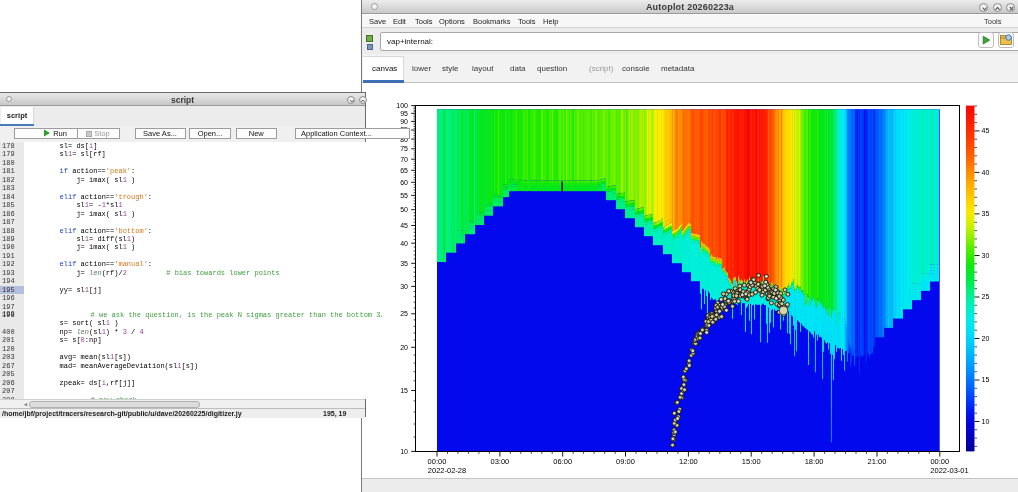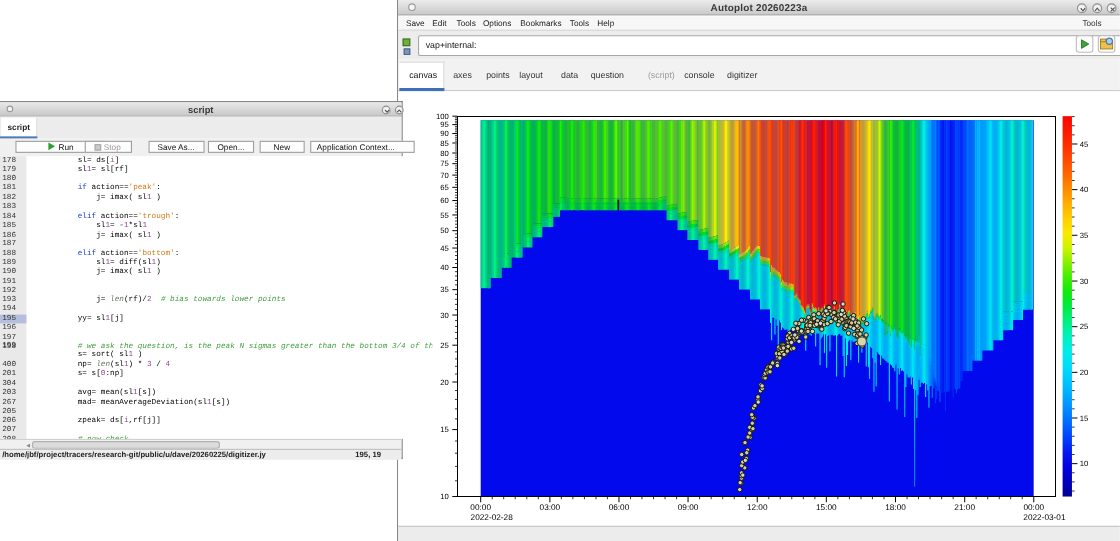--- a/index.html
+++ b/index.html
@@ -44,25 +44,25 @@
   border-right:1px solid #d8d8d8;font-size:7.5px;font-weight:bold;color:#222;
   text-align:center;line-height:17px;}
 #sc .tund{position:absolute;left:0;top:18px;width:34px;height:2px;background:#4a7ab8;}
 #sc .tools{position:absolute;left:0;top:33px;width:100%;height:16px;background:#f0f0f0;}
 .tbtn{position:absolute;top:2px;height:11px;background:#fdfdfd;border:1px solid #9d9d9d;
   font-size:7.5px;color:#111;text-align:center;line-height:10px;}
 #sc .gutter{position:absolute;left:0;top:49px;width:23.5px;height:257px;background:#e9e9e9;}
 .ln{position:absolute;left:2px;width:19px;height:8.45px;font-family:"Liberation Mono",monospace;
   font-size:7px;line-height:8.45px;color:#333;}
 .ln.cur{background:#b4bedf;left:0;padding-left:2px;width:23.5px;}
-#sc .codes{position:absolute;left:37px;top:49px;width:356px;height:257px;background:#fff;
+#sc .codes{position:absolute;left:26px;top:49px;width:356px;height:257px;background:#fff;
   overflow:hidden;}
 .cl{position:absolute;left:0;width:600px;height:8.45px;font-family:"Liberation Mono",monospace;
   font-size:7px;line-height:8.6px;color:#000;white-space:pre;}
-.kw{color:#1840c8;}.st{color:#d07818;}.co{color:#3f9f3f;font-style:italic;}
+.kw{color:#1840c8;}.st{color:#d07818;}.co{color:#3f9f3f;margin-left:31px;}
 .nu{color:#994499;}.bi{color:#607860;font-style:italic;}
 #sc .hscroll{position:absolute;left:0;top:306px;width:100%;height:9px;background:#f0f0f0;
   border-top:1px solid #d0d0d0;}
 #sc .harrow{position:absolute;left:22px;top:1.5px;width:7px;height:6px;color:#888;
   font-size:4.5px;line-height:6px;text-align:center;}
 #sc .hthumb{position:absolute;left:29px;top:1px;width:171px;height:6.5px;background:#dcdcdc;
   border:1px solid #b0b0b0;border-radius:3px;}
 #sc .status{position:absolute;left:0;top:315px;width:100%;height:9.5px;background:#ededed;
   border-top:1px solid #bdbdbd;font-size:7px;font-weight:bold;color:#222;}
 </style></head><body>
@@ -112,28 +112,28 @@
         <rect x="1.5" y="4" width="11" height="7.5" fill="#edc04e" stroke="#9a7a1e" stroke-width="0.8"></rect>
         <rect x="1.5" y="2.5" width="5" height="2.5" fill="#edc04e" stroke="#9a7a1e" stroke-width="0.8"></rect>
         <circle cx="9.5" cy="4.5" r="2.8" fill="#a8cdf0" stroke="#4a76a8" stroke-width="1"></circle>
       </svg>
     </div>
   </div>
   <div class="tabs">
     <div class="seltab"></div>
       <div class="selund"></div>
     <span style="left:10px;color:#111">canvas</span>
-    <span style="left:50px">axes</span>
-    <span style="left:80px">points</span>
+    <span style="left:50px">lower</span>
+    <span style="left:80px">style</span>
     <span style="left:110px">layout</span>
     <span style="left:148px">data</span>
     <span style="left:175px">question</span>
     <span style="left:227px;color:#9a9a9a">(script)</span>
     <span style="left:260px">console</span>
-    <span style="left:299px">digitizer</span>
+    <span style="left:299px">metadata</span>
   </div>
   <div class="canvas"></div>
   <div class="sbar"></div>
 </div>
 <svg style="position:absolute;left:361px;top:83px" width="657" height="395" viewBox="361 83 657 395" font-family="Liberation Sans, sans-serif" fill="#000">
 <rect x="437" y="109.3" width="502.7" height="342.1" fill="#0309ed"></rect>
     <rect x="437" y="109.3" width="1" height="152.7" fill="#00ef73"></rect>
     <rect x="438" y="109.3" width="1" height="152.7" fill="#00f091"></rect>
     <rect x="439" y="109.3" width="1" height="152.7" fill="#00ef80"></rect>
     <rect x="440" y="109.3" width="1" height="152.7" fill="#00ef7f"></rect>
@@ -3011,21 +3011,21 @@
       <svg width="8" height="8" style="vertical-align:-1px">
           <polygon points="1,0.5 1,7.5 7,4" fill="#2f9e2f"></polygon>
         </svg>
       Run</div>
     <div class="tbtn" style="left:76.5px;width:43px;color:#999">
       <span style="display:inline-block;width:6px;height:6px;background:#c9c9c9;border:1px solid #aaa;vertical-align:-1px"></span>
       Stop</div>
     <div class="tbtn" style="left:134.5px;width:51px">Save As...</div>
     <div class="tbtn" style="left:189px;width:42px">Open...</div>
     <div class="tbtn" style="left:235.5px;width:41.5px">New</div>
-    <div class="tbtn" style="left:282px;width:95px;text-align:left;padding-left:5px">Application Context...</div>
+    <div class="tbtn" style="left:295px;width:115px;text-align:left;padding-left:5px">Application Context...</div>
   </div>
   <div class="gutter">
       <div class="ln" style="top:0.0px">178</div>
       <div class="ln" style="top:8.4px">179</div>
       <div class="ln" style="top:16.9px">180</div>
       <div class="ln" style="top:25.3px">181</div>
       <div class="ln" style="top:33.8px">182</div>
       <div class="ln" style="top:42.2px">183</div>
       <div class="ln" style="top:50.7px">184</div>
       <div class="ln" style="top:59.1px">185</div>
@@ -3038,21 +3038,21 @@
       <div class="ln" style="top:118.3px">192</div>
       <div class="ln" style="top:126.8px">193</div>
       <div class="ln" style="top:135.2px">194</div>
       <div class="ln cur" style="top:143.6px">195</div>
       <div class="ln" style="top:152.1px">196</div>
       <div class="ln" style="top:160.5px">197</div>
       <div class="ln" style="top:169.0px">198</div>
       <div class="ln" style="top:168px">199</div>
       <div class="ln" style="top:185.9px">400</div>
       <div class="ln" style="top:194.4px">201</div>
-      <div class="ln" style="top:202.8px">304</div>
+      <div class="ln" style="top:202.8px">120</div>
       <div class="ln" style="top:211.2px">203</div>
       <div class="ln" style="top:219.7px">267</div>
       <div class="ln" style="top:228.1px">205</div>
       <div class="ln" style="top:236.6px">206</div>
       <div class="ln" style="top:245.0px">207</div>
       <div class="ln" style="top:253.5px">208</div>
     </div>
   <div class="codes">
       <div class="cl" style="top:0.0px">        sl= ds[<span class="nu">i</span>]</div>
       <div class="cl" style="top:8.4px">        sl<span class="nu">1</span>= sl[rf]</div>
@@ -3061,20 +3061,21 @@
       <div class="cl" style="top:33.8px">            j= imax( sl<span class="nu">1</span> )</div>
       <div class="cl" style="top:42.2px"></div>
       <div class="cl" style="top:50.7px">        <span class="kw">elif</span> action==<span class="st">'trough'</span>:</div>
       <div class="cl" style="top:59.1px">            sl<span class="nu">1</span>= -<span class="nu">1</span>*sl<span class="nu">1</span></div>
       <div class="cl" style="top:67.6px">            j= imax( sl<span class="nu">1</span> )</div>
       <div class="cl" style="top:76.1px"></div>
       <div class="cl" style="top:84.5px">        <span class="kw">elif</span> action==<span class="st">'bottom'</span>:</div>
       <div class="cl" style="top:92.9px">            sl<span class="nu">1</span>= diff(sl<span class="nu">1</span>)</div>
       <div class="cl" style="top:101.4px">            j= imax( sl<span class="nu">1</span> )</div>
       <div class="cl" style="top:109.8px"></div>
+      <div class="cl" style="top:118.3px">        <span class="kw">elif</span> action==<span class="st">'manual'</span>:</div>
       <div class="cl" style="top:126.8px">            j= <span class="bi">len</span>(rf)/<span class="nu">2</span>  <span class="co"># bias towards lower points</span></div>
       <div class="cl" style="top:135.2px"></div>
       <div class="cl" style="top:143.6px">        yy= sl<span class="nu">1</span>[j]</div>
       <div class="cl" style="top:160.5px"></div>
       <div class="cl" style="top:169.0px">        <span class="co"># we ask the question, is the peak N sigmas greater than the bottom 3/4 of the data</span></div>
       <div class="cl" style="top:177.4px">        s= sort( sl<span class="nu">1</span> )</div>
       <div class="cl" style="top:185.9px">        np= <span class="bi">len</span>(sl<span class="nu">1</span>) * <span class="nu">3</span> / <span class="nu">4</span></div>
       <div class="cl" style="top:194.4px">        s= s[<span class="nu">0</span>:np]</div>
       <div class="cl" style="top:202.8px"></div>
       <div class="cl" style="top:211.2px">        avg= mean(sl<span class="nu">1</span>[s])</div>

